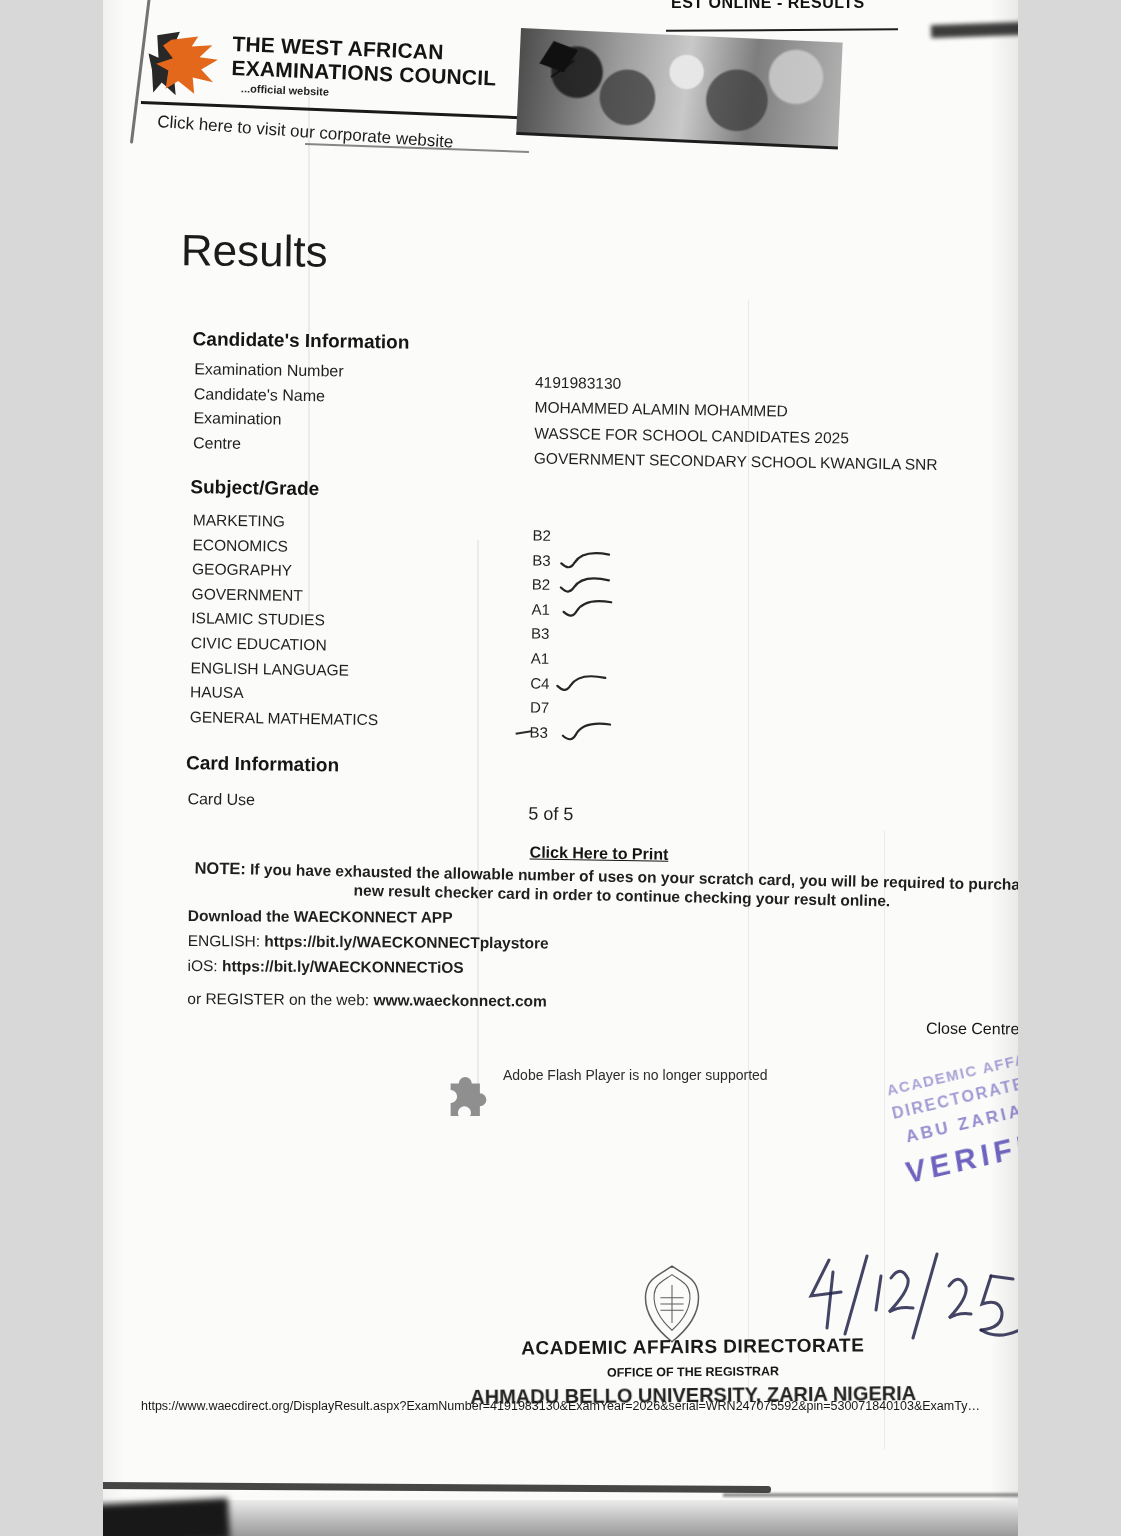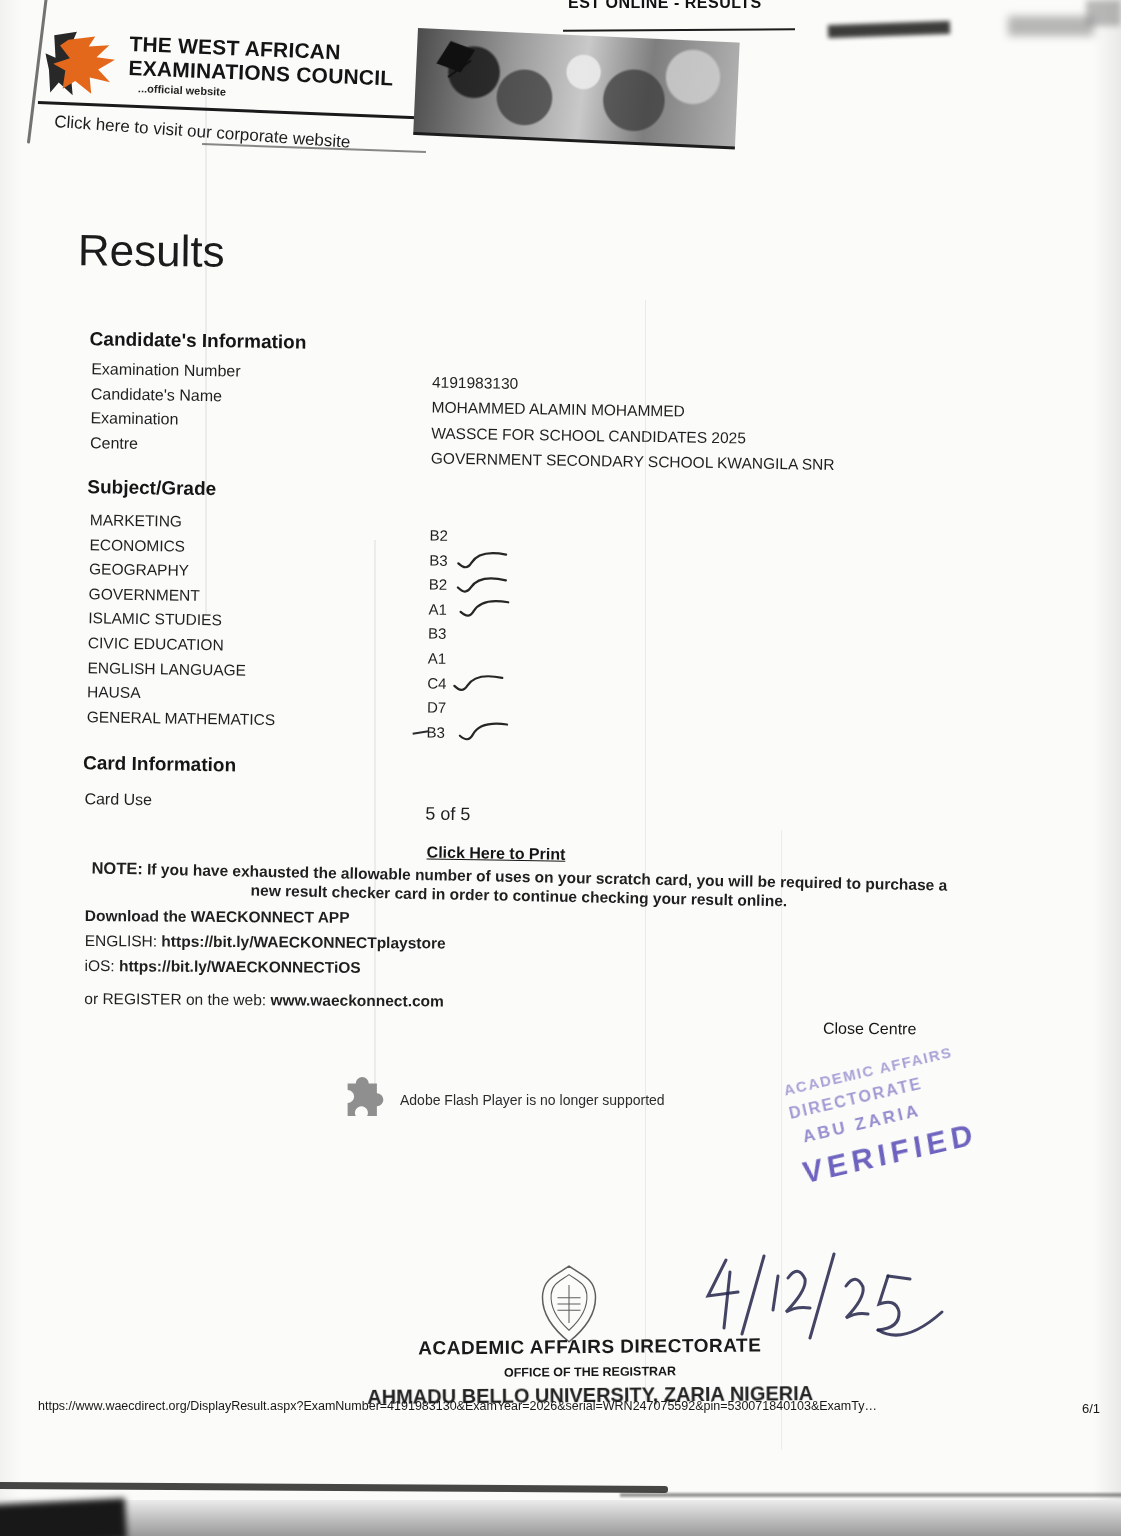--- a/index.html
+++ b/index.html
@@ -1,17 +1,17 @@
 <!DOCTYPE html>
 <html><head>
 <meta charset="utf-8">
 <style>
   html,body{margin:0;padding:0;background:#d8d8d8;}
   .page{
-    position:relative;width:1121px;height:1536px;margin:0 auto;overflow:hidden;
+    position:relative;width:915px;height:1536px;margin:0 auto;overflow:hidden;
     font-family:"Liberation Sans","DejaVu Sans",sans-serif;color:#1f1f1f;
     background:
       linear-gradient(to left, rgba(0,0,0,.07), rgba(0,0,0,0) 28px),
       linear-gradient(to right, rgba(0,0,0,.04), rgba(0,0,0,0) 22px),
       #fbfbf9;
   }
   .abs{position:absolute;}
   .nw{white-space:nowrap;}
 
   
@@ -72,21 +72,21 @@
   .pen-dash{left:341px;top:406px;width:16px;height:2px;background:#2c2c2c;transform:rotate(-10deg);}
 
   
   .app-block{left:85px;top:903px;font-size:15.5px;line-height:25px;transform:rotate(.4deg);transform-origin:left top;}
   .app-block b{font-weight:700;}
   .reg-line{margin-top:8px;}
   .close-window{left:823px;top:1020px;font-size:16px;color:#161616;transform:rotate(.4deg);}
 
   
   .puzzle{left:333px;top:1064px;}
-  .flash-text{left:400px;top:1092px;font-size:14px;color:#2c2c2c;}
+  .flash-text{left:400px;top:1067px;font-size:14px;color:#2c2c2c;}
 
   
   .stamp{left:782px;top:1082px;width:300px;transform:rotate(-13deg);transform-origin:left top;
     color:#564bb5;filter:blur(.5px);line-height:1.25;}
   .stamp .s1{font-size:15px;letter-spacing:1.5px;opacity:.5;font-weight:600;}
   .stamp .s2{font-size:16px;letter-spacing:2px;opacity:.55;font-weight:600;margin-top:4px;}
   .stamp .s3{font-size:17px;letter-spacing:3px;opacity:.62;font-weight:700;margin-top:5px;margin-left:8px;}
   .stamp .s4{font-size:30px;letter-spacing:5px;opacity:.85;font-weight:800;margin-top:6px;transform:skewX(-4deg);}
 
   

